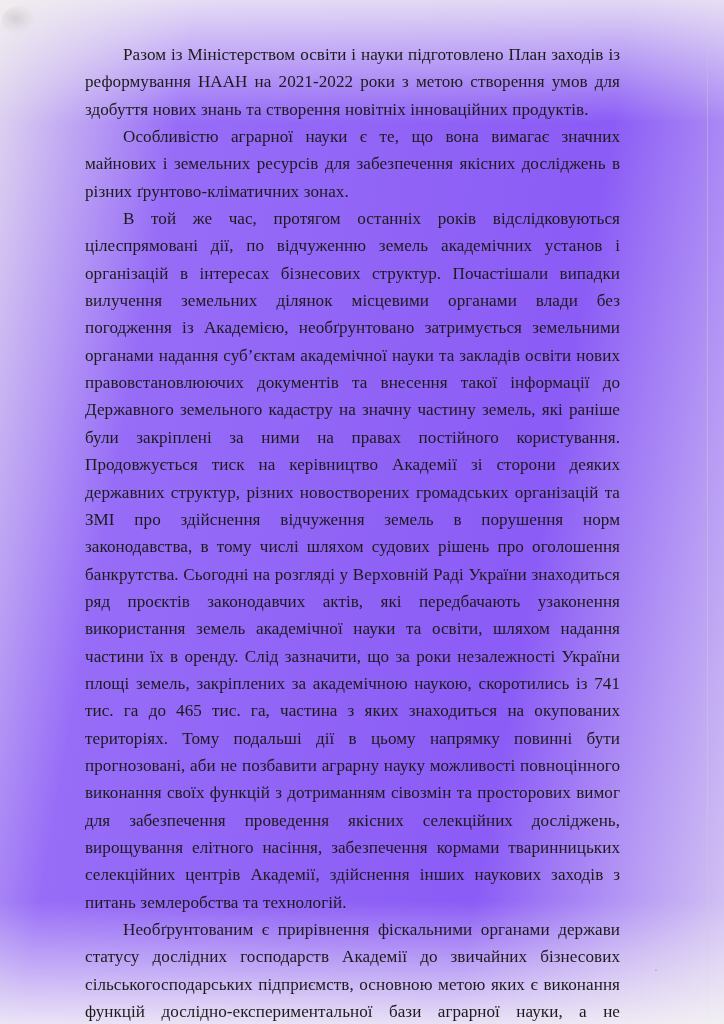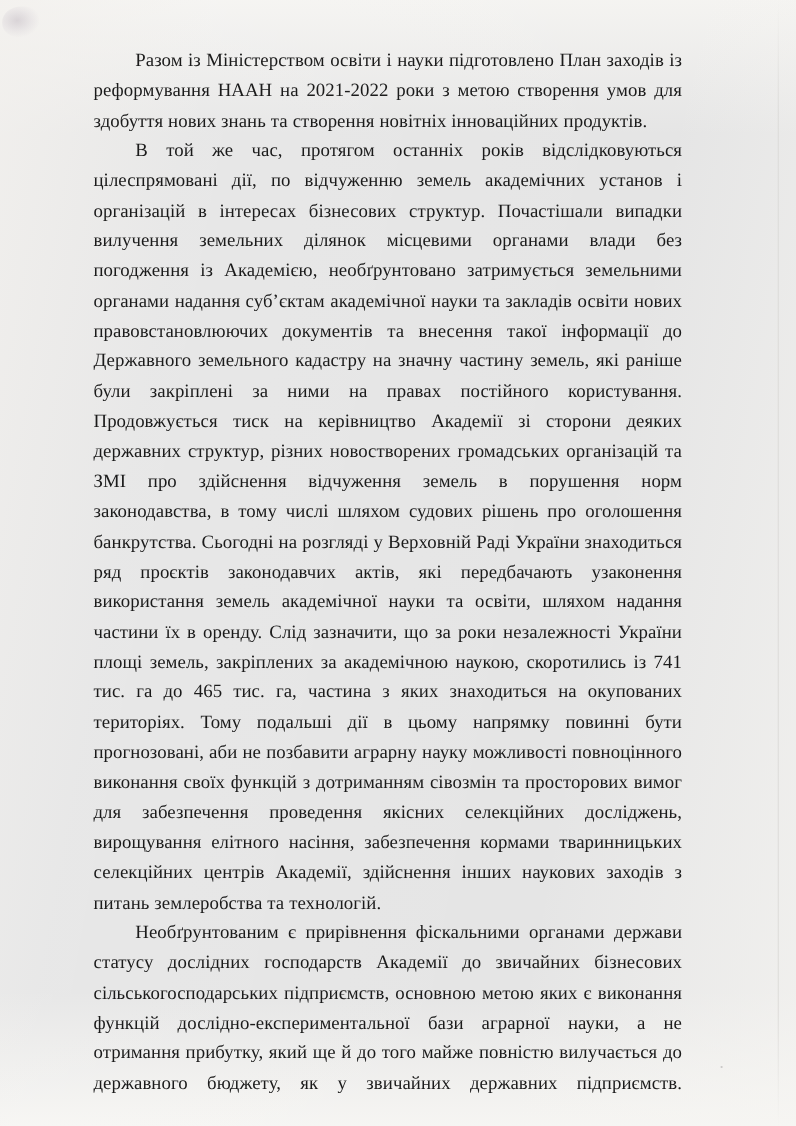--- a/index.html
+++ b/index.html
@@ -6,21 +6,21 @@
   html, body {
     margin: 0;
     padding: 0;
     background: #ffffff;
   }
 
   .page {
     position: relative;
     width: 724px;
     height: 1024px;
-    background: #e5e5e5;
+    background: #8b5cf6;
     overflow: hidden;
     font-family: "Liberation Serif", "DejaVu Serif", serif;
   }
 
   
   .scan-tint {
     position: absolute;
     inset: 0;
     background:
       linear-gradient(100deg, rgba(243,241,238,0.85) 0%, rgba(255,255,255,0.1) 22%, rgba(255,255,255,0) 70%, rgba(246,245,242,0.7) 100%),
@@ -87,18 +87,19 @@
 <div class="page">
 
   <div class="scan-tint"></div>
   <div class="scan-smudge"></div>
   <div class="scan-edge"></div>
   <div class="scan-speck" style="left:655px; top:969px; width:2px; height:2px;"></div>
   <div class="scan-speck" style="left:612px; top:133px; width:2px; height:2px;"></div>
 
   <div class="text-body">
     <p class="para">Разом із Міністерством освіти і науки підготовлено План заходів із реформування НААН на 2021-2022 роки з метою створення умов для здобуття нових знань та створення новітніх інноваційних продуктів.</p>
+    <p class="para">Особливістю аграрної науки є те, що вона вимагає значних майнових і земельних ресурсів для забезпечення якісних досліджень в різних ґрунтово-кліматичних зонах.</p>
     <p class="para">В той же час, протягом останніх років відслідковуються цілеспрямовані дії, по відчуженню земель академічних установ і організацій в інтересах бізнесових структур. Почастішали випадки вилучення земельних ділянок місцевими органами влади без погодження із Академією, необґрунтовано затримується земельними органами надання суб’єктам академічної науки та закладів освіти нових правовстановлюючих документів та внесення такої інформації до Державного земельного кадастру на значну частину земель, які раніше були закріплені за ними на правах постійного користування. Продовжується тиск на керівництво Академії зі сторони деяких державних структур, різних новостворених громадських організацій та ЗМІ про здійснення відчуження земель в порушення норм законодавства, в тому числі шляхом судових рішень про оголошення банкрутства. Сьогодні на розгляді у Верховній Раді України знаходиться ряд проєктів законодавчих актів, які передбачають узаконення використання земель академічної науки та освіти, шляхом надання частини їх в оренду. Слід зазначити, що за роки незалежності України площі земель, закріплених за академічною наукою, скоротились із 741 тис. га до 465 тис. га, частина з яких  знаходиться на окупованих територіях. Тому подальші дії в цьому напрямку повинні бути прогнозовані, аби не позбавити аграрну науку можливості повноцінного виконання своїх функцій з дотриманням сівозмін та просторових вимог для забезпечення проведення якісних селекційних досліджень, вирощування елітного насіння, забезпечення кормами тваринницьких селекційних центрів Академії, здійснення інших наукових заходів з питань землеробства та технологій.</p>
     <p class="para">Необґрунтованим є прирівнення фіскальними органами держави статусу дослідних господарств Академії до звичайних бізнесових сільськогосподарських підприємств, основною метою  яких є виконання функцій дослідно-експериментальної бази аграрної науки, а не отримання прибутку, який ще й до того майже повністю вилучається до державного бюджету, як у звичайних державних підприємств.</p>
 
   </div>
 
 </div>
 
 </body></html>

